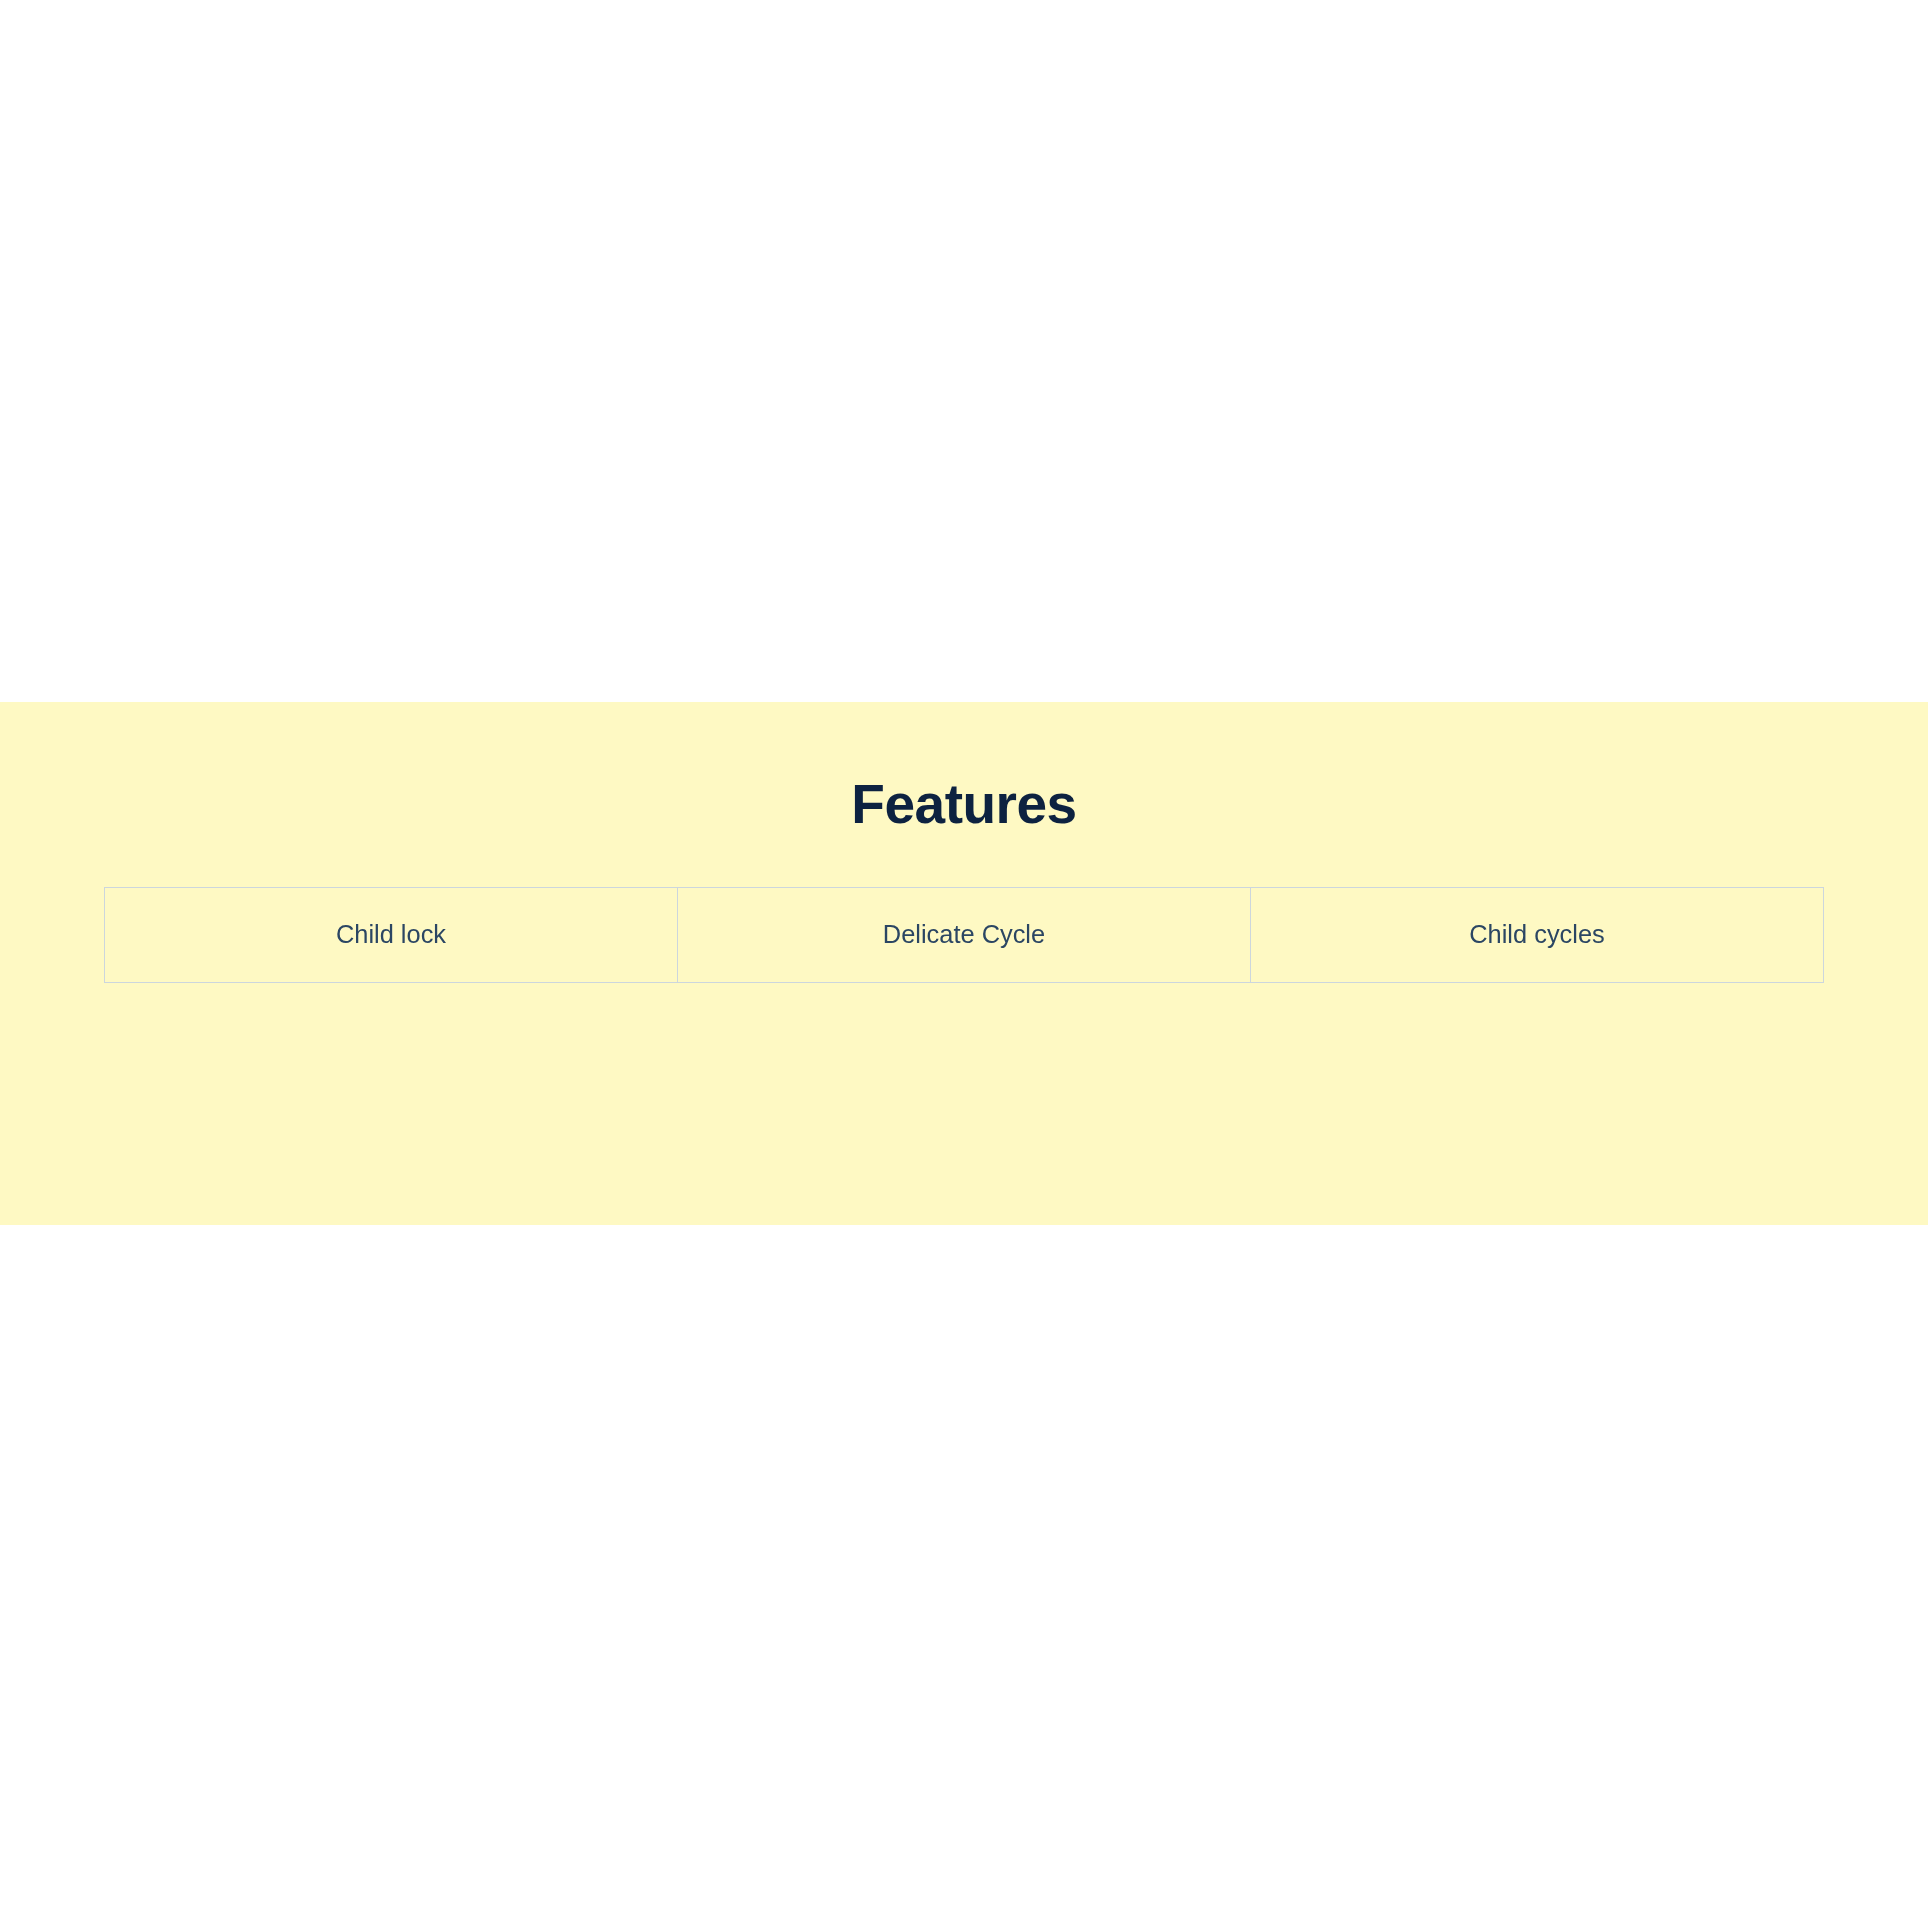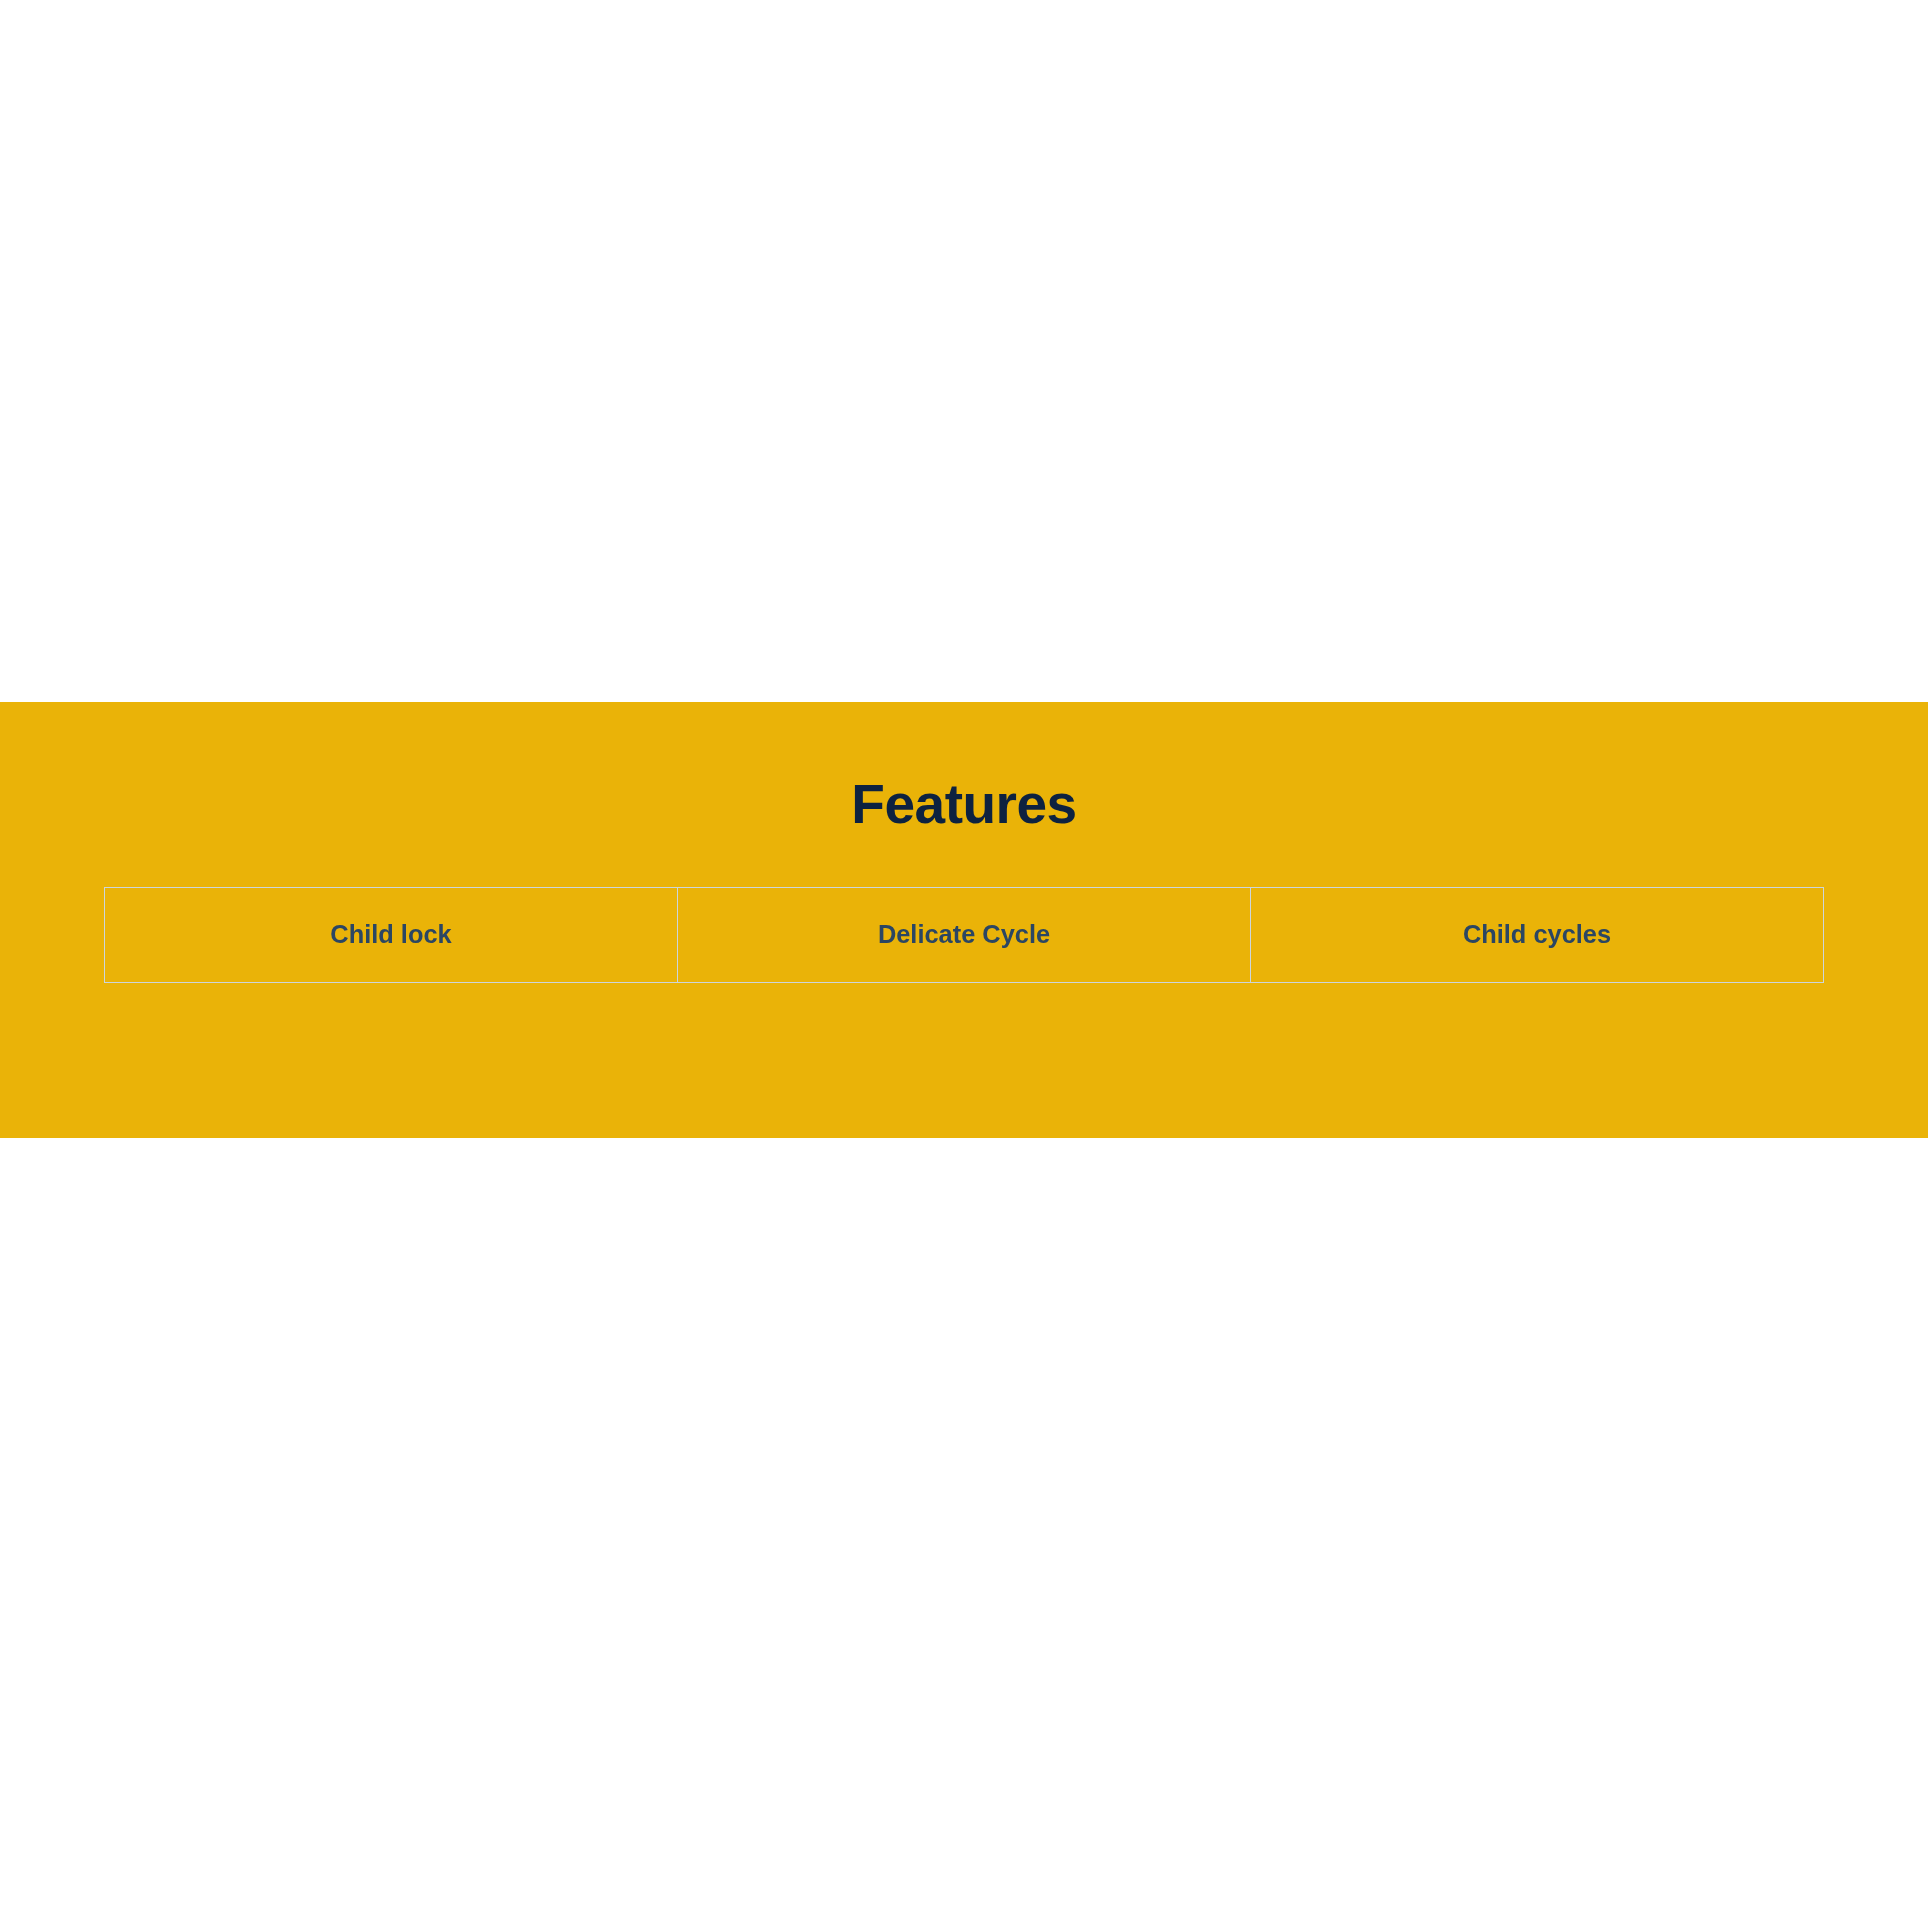--- a/index.html
+++ b/index.html
@@ -28,22 +28,22 @@
     background: #ffffff;
   }
 
   .bottom-spacer {
     height: 704px;
     background: #ffffff;
   }
 
   
   .features-section {
-    background: #eab308;
-    height: 436px;
+    background: #fef9c3;
+    height: 523px;
     box-sizing: border-box;
     padding: 0;
   }
 
   .features-heading {
     margin: 0;
     padding-top: 72px;
     text-align: center;
     font-family: "Liberation Sans", sans-serif;
     font-weight: 700;
@@ -64,21 +64,21 @@
     width: 100%;
     border-collapse: collapse;
     table-layout: fixed;
   }
 
   .features-table td {
     height: 95px;
     text-align: center;
     vertical-align: middle;
     font-family: "Liberation Sans", sans-serif;
-    font-weight: 700;
+    font-weight: 400;
     font-size: 25.4px;
     line-height: 1.3;
     color: #2b4663;
     border: 0.9px solid #ccd6dd;
     padding: 0 9px;
     box-sizing: border-box;
   }
 
   .features-table td.empty-cell {
     border: none;

